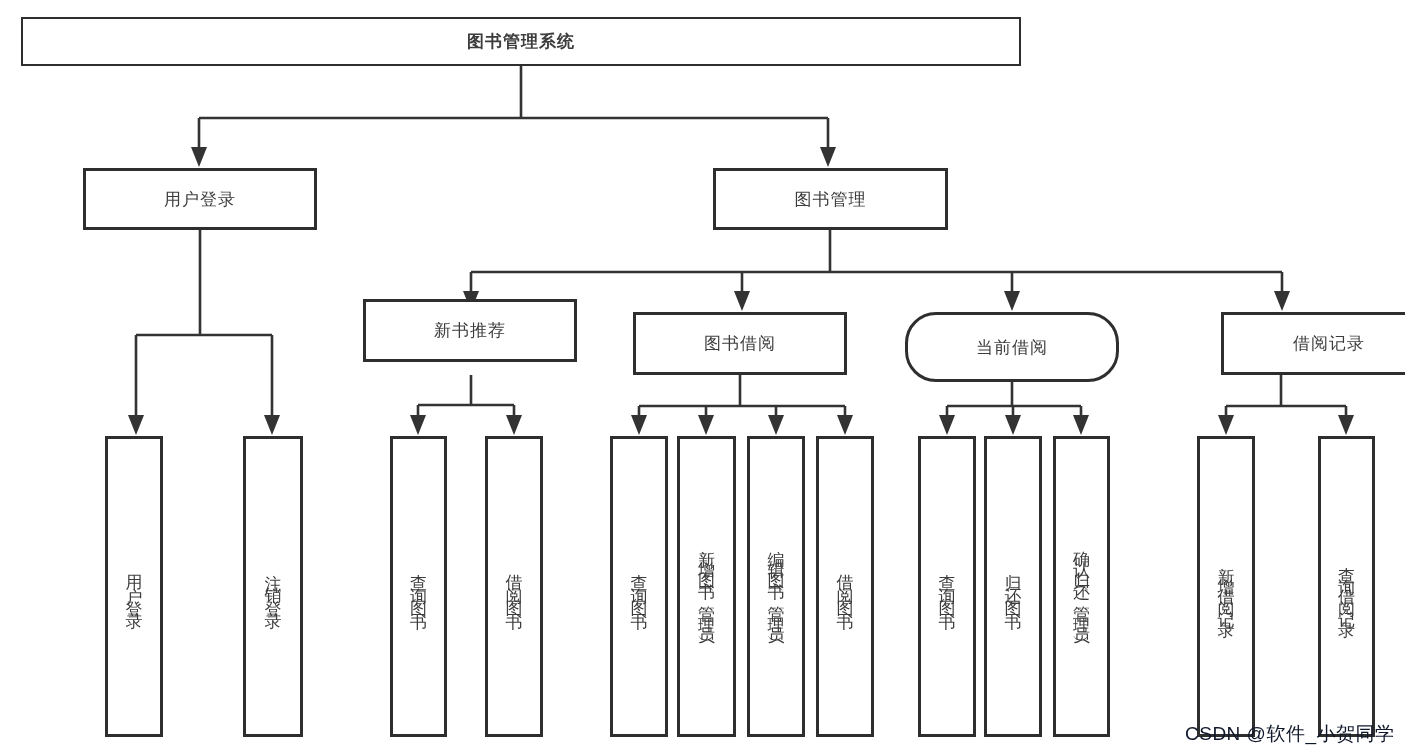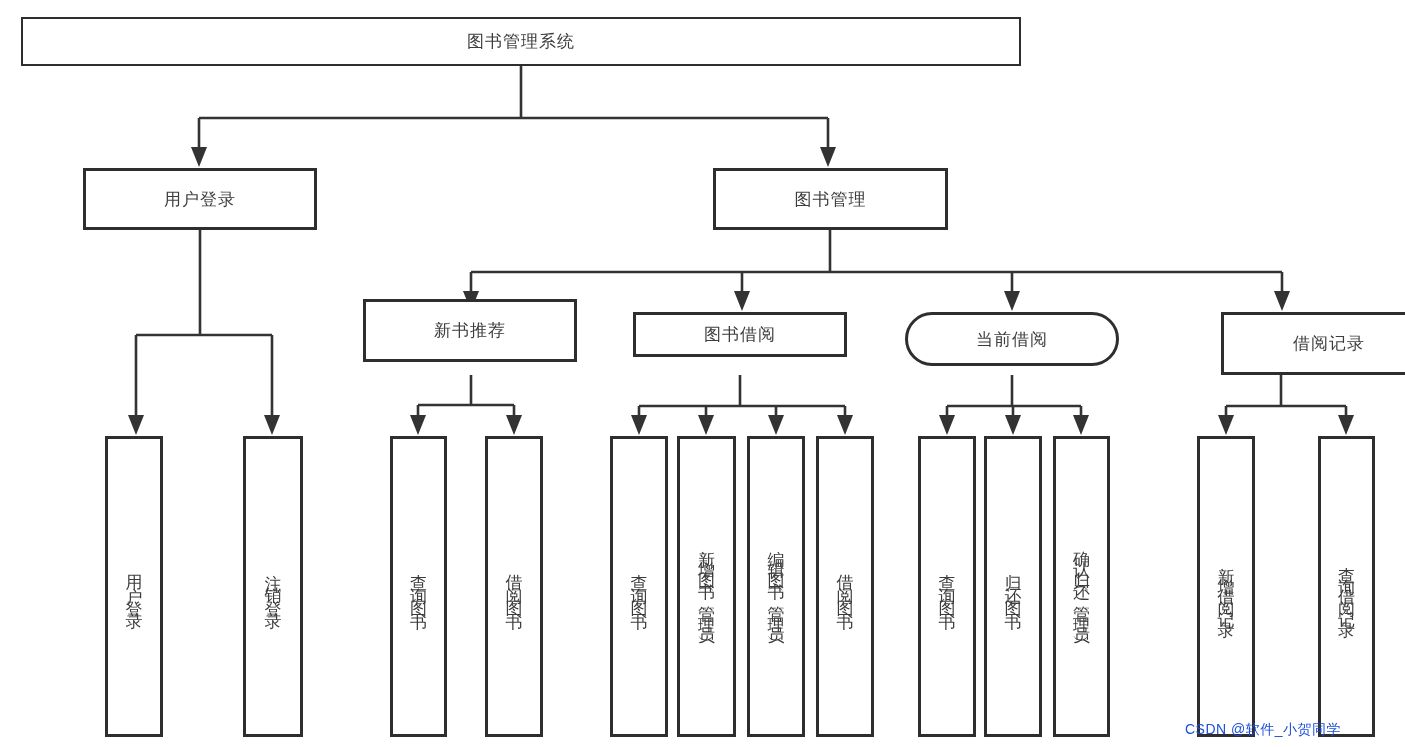--- a/index.html
+++ b/index.html
@@ -52,22 +52,22 @@
     color: #3c3c3c;
     white-space: nowrap;
   }
   .vbox.tight .vtext {
     letter-spacing: 11px;
   }
   #watermark {
     position: absolute;
     left: 1185px;
     top: 721px;
-    font-size: 14px;
-    color: #1d4ed8;
+    font-size: 19px;
+    color: #0f172a;
     letter-spacing: 0.5px;
     white-space: nowrap;
   }
 </style>
 </head>
 <body>
 
 <div id="canvas">
 
   <svg id="connectors" viewBox="0 0 1405 747" xmlns="http://www.w3.org/2000/svg">
@@ -120,28 +120,28 @@
       M698,415 L714,415 L706,435 Z
       M768,415 L784,415 L776,435 Z
       M837,415 L853,415 L845,435 Z
       M939,415 L955,415 L947,435 Z
       M1005,415 L1021,415 L1013,435 Z
       M1073,415 L1089,415 L1081,435 Z
       M1218,415 L1234,415 L1226,435 Z
       M1338,415 L1354,415 L1346,435 Z"></path>
   </svg>
 
-  <div class="node rootbox" style="left:21px; top:17px; width:1000px; height:49px;">图书管理系统</div>
+  <div class="node rootbox" style="left:21px; top:17px; width:1000px; height:49px;font-weight:bold;">图书管理系统</div>
 
   <div class="node hbox" style="left:83px; top:168px; width:234px; height:62px;">用户登录</div>
   <div class="node hbox" style="left:713px; top:168px; width:235px; height:62px;">图书管理</div>
 
   <div class="node hbox" style="left:363px; top:299px; width:214px; height:63px;">新书推荐</div>
-  <div class="node hbox" style="left:633px; top:312px; width:214px; height:45px;">图书借阅</div>
-  <div class="node hbox" style="left:905px; top:312px; width:214px; height:54px;border-radius:31px;">当前借阅</div>
+  <div class="node hbox" style="left:633px; top:312px; width:214px; height:63px;">图书借阅</div>
+  <div class="node hbox" style="left:905px; top:312px; width:214px; height:70px;border-radius:31px;">当前借阅</div>
   <div class="node hbox" style="left:1173px; top:312px; width:216px; height:63px;margin-left:48px;">借阅记录</div>
 
   <div class="node vbox" style="left:105px; top:436px; width:58px; height:301px;">
     <span class="vtext">用户登录</span>
   </div>
   <div class="node vbox" style="left:243px; top:436px; width:60px; height:301px;">
     <span class="vtext">注销登录</span>
   </div>
 
   <div class="node vbox" style="left:390px; top:436px; width:57px; height:301px;">

